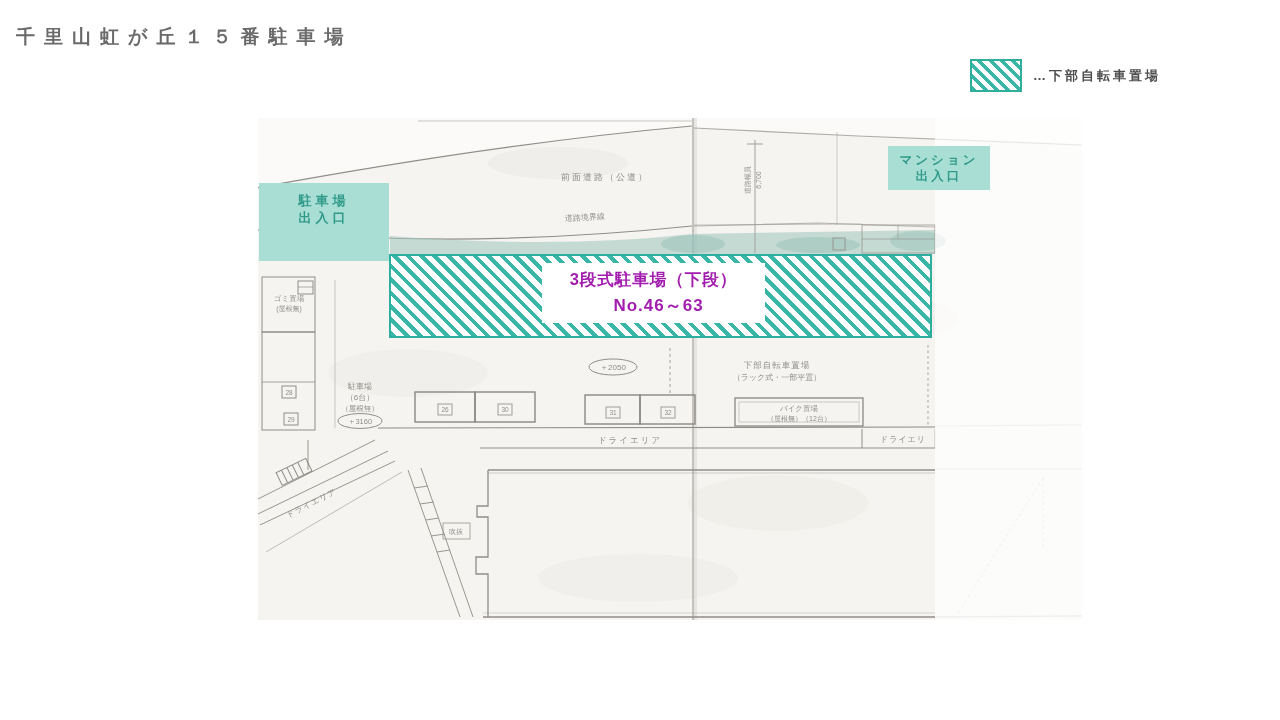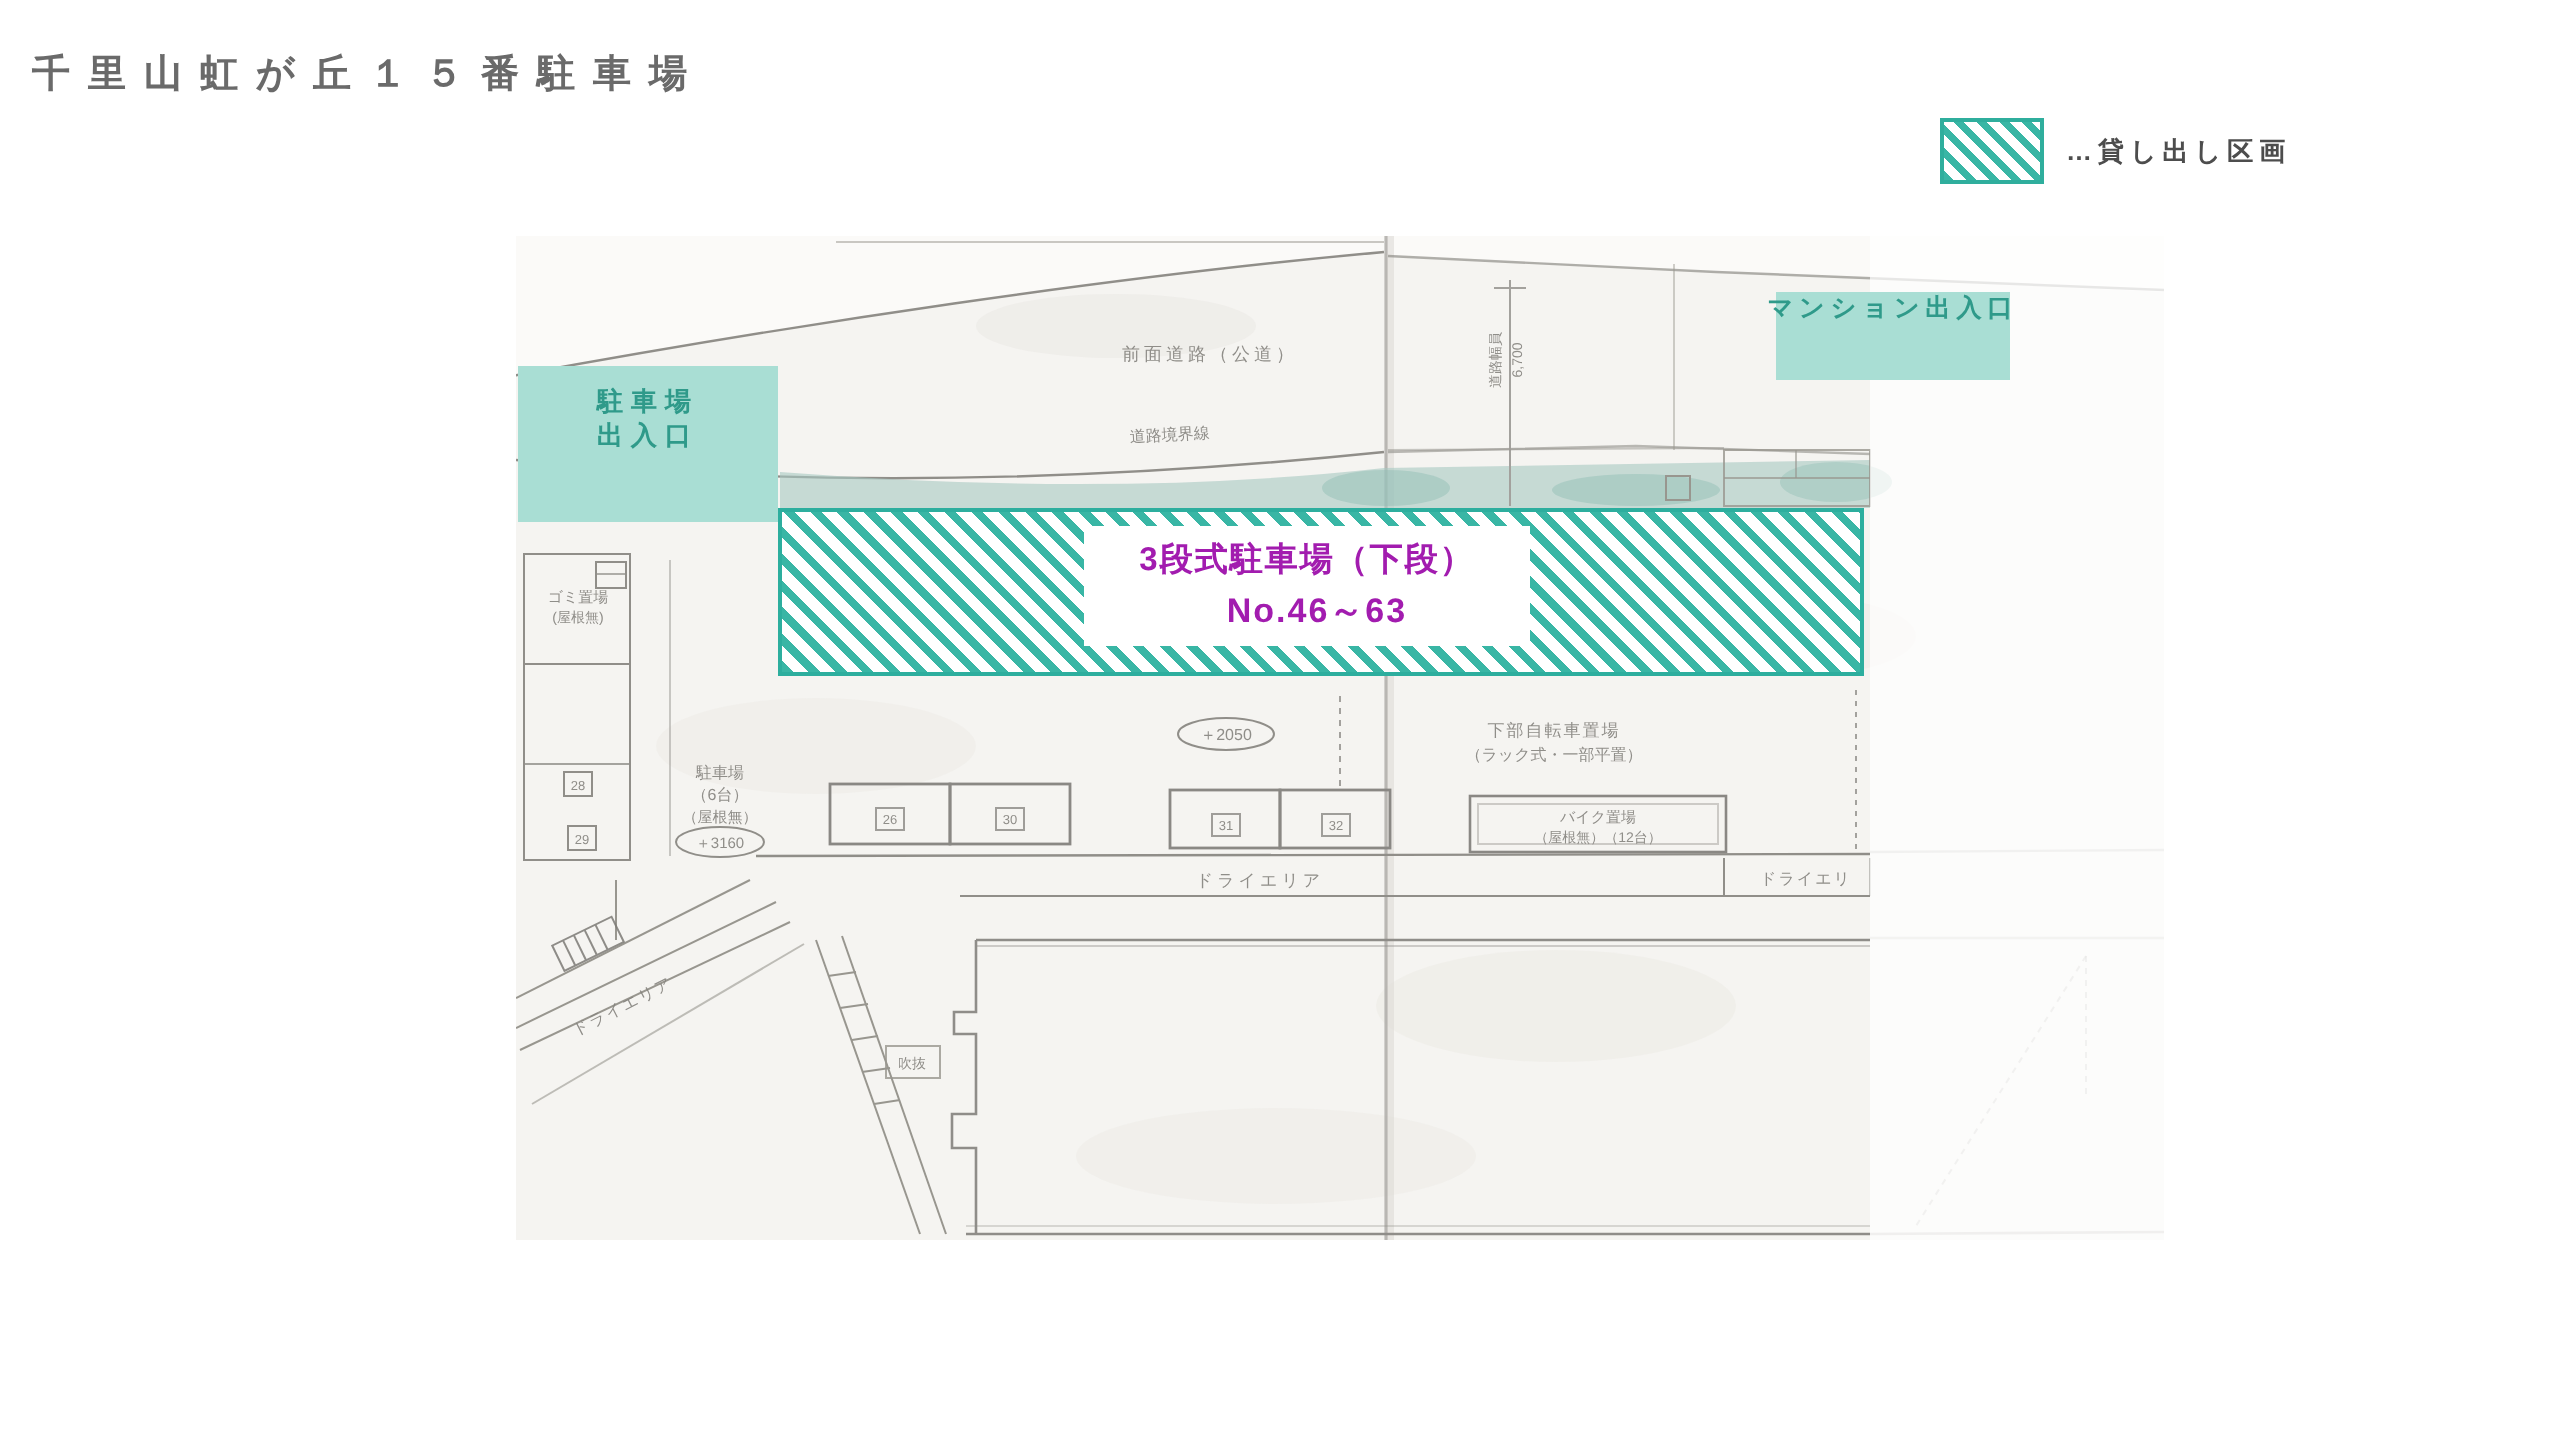--- a/index.html
+++ b/index.html
@@ -30,23 +30,23 @@
   .map svg{position:absolute;left:0;top:0;}
   .entrance-box{
     position:absolute;box-sizing:border-box;background:#a9ded4;
     color:#2f9a8a;font-weight:bold;text-align:center;white-space:nowrap;
   }
   .entrance-parking{
     left:1px;top:65px;width:130px;height:78px;
     font-size:13px;letter-spacing:4px;line-height:17px;padding-top:9px;
   }
   .entrance-mansion{
-    left:630px;top:28px;width:117px;height:44px;
+    left:630px;top:28px;width:102px;height:44px;
     font-size:12.5px;letter-spacing:3px;line-height:16px;
-    display:flex;flex-direction:row;justify-content:center;
+    display:flex;flex-direction:column;justify-content:center;
   }
   .rental-hatch{
     position:absolute;left:131px;top:136px;width:543px;height:84px;box-sizing:border-box;
     border:2px solid #2dae9e;
     background:repeating-linear-gradient(45deg,#39b6a5 0px,#39b6a5 4px,#ffffff 4px,#ffffff 9.5px);
   }
   .rental-label{
     position:absolute;left:151px;top:7px;width:223px;height:60px;background:#ffffff;
     display:flex;flex-direction:column;justify-content:center;align-items:center;
     color:#a21caf;font-weight:bold;white-space:nowrap;
@@ -56,21 +56,21 @@
   
   .t{fill:#85837e;font-family:"Liberation Sans","DejaVu Sans",sans-serif;opacity:0.9;}
 </style>
 </head>
 <body>
 
 <div class="page-title">千里山虹が丘１５番駐車場</div>
 
 <div class="legend">
   <div class="legend-swatch"></div>
-  <div class="legend-label">…貸し出し区画</div>
+  <div class="legend-label">…下部自転車置場</div>
 </div>
 
 <div class="map">
 
   <svg width="824" height="502" viewBox="0 0 824 502">
 
     <rect x="0" y="0" width="824" height="502" fill="#fbfaf8"></rect>
     <path d="M0,70 C140,44 300,20 434,8 L436,10 L824,28 L824,502 L0,502 Z" fill="#f5f4f1"></path>
     <g fill="#eae8e3">
       <ellipse cx="300" cy="45" rx="70" ry="16" opacity="0.5"></ellipse>

